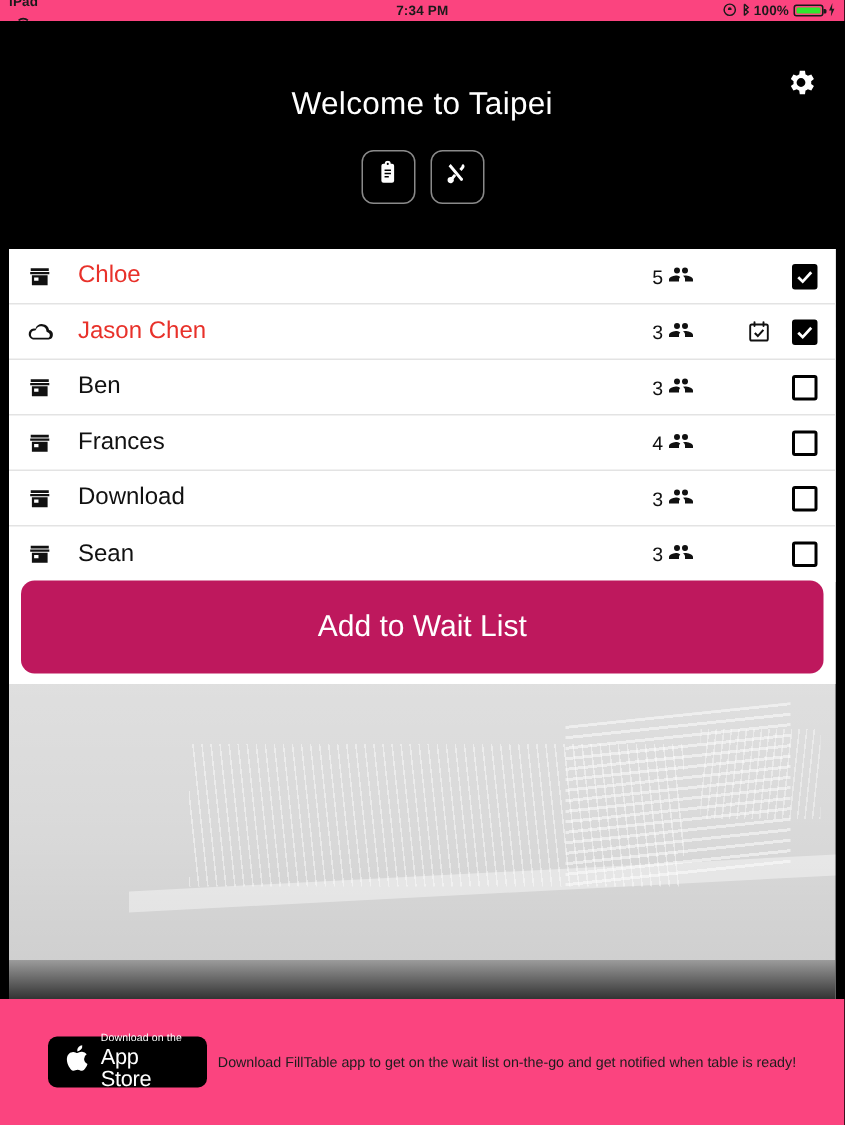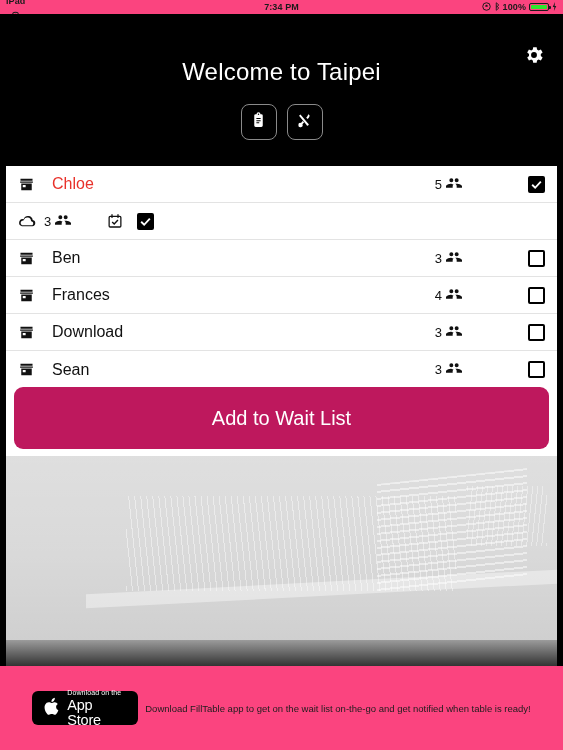--- a/index.html
+++ b/index.html
@@ -37,21 +37,21 @@
   
   .header{
     background:#000; color:#fff;
     height:152px; position:relative;
   }
   .gear{
     position:absolute; top:30px; right:18px;
     width:22px; height:22px; cursor:pointer;
   }
   .welcome{
-    text-align:center; font-size:24px; font-weight:400;
+    text-align:center; font-size:21px; font-weight:400;
     padding-top:44px; letter-spacing:.2px;
   }
   .hdr-btns{
     display:flex; justify-content:center; gap:10px; margin-top:18px;
   }
   .hdr-btn{
     width:36px; height:36px; border:1.5px solid #8a8a8a; border-radius:8px;
     display:flex; align-items:center; justify-content:center;
     cursor:pointer; background:#000;
   }
@@ -251,20 +251,21 @@
         </svg>
     </span>
   </div>
 
   <div class="row">
     <span class="row-icon">
       <svg viewBox="0 0 24 24" width="19" height="19" fill="#111">
           <path d="M18.6 10.1A6 6 0 0 0 7.1 9 4.6 4.6 0 0 0 5 18h13.2a4 4 0 0 0 .4-7.9zm-.4 6.5H5a3.2 3.2 0 0 1 1.6-6 1 1 0 0 0 .9-.7 4.6 4.6 0 0 1 8.9 1.2 1 1 0 0 0 1 .9 2.6 2.6 0 0 1 .8 4.6z"></path>
         </svg>
     </span>
+    <span class="row-name hl">Jason Chen</span>
     <span class="party">
       <span>3</span>
       <span>
         <svg viewBox="0 0 24 24" width="16" height="16" fill="#111">
             <path d="M8 11a3 3 0 1 0-3-3 3 3 0 0 0 3 3zm8 0a3 3 0 1 0-3-3 3 3 0 0 0 3 3zM8 13c-2.7 0-8 1.3-8 4v2h10v-2c0-1 .5-1.9 1.3-2.6A15 15 0 0 0 8 13zm8 0a13 13 0 0 0-2 .2c1.2.9 2 2 2 3.3V19h8v-2c0-2.7-5.3-4-8-4z"></path>
           </svg>
       </span>
     </span>
     <span class="cal">
       <svg viewBox="0 0 24 24" width="16" height="16" fill="none" stroke="#111" stroke-width="1.9">

